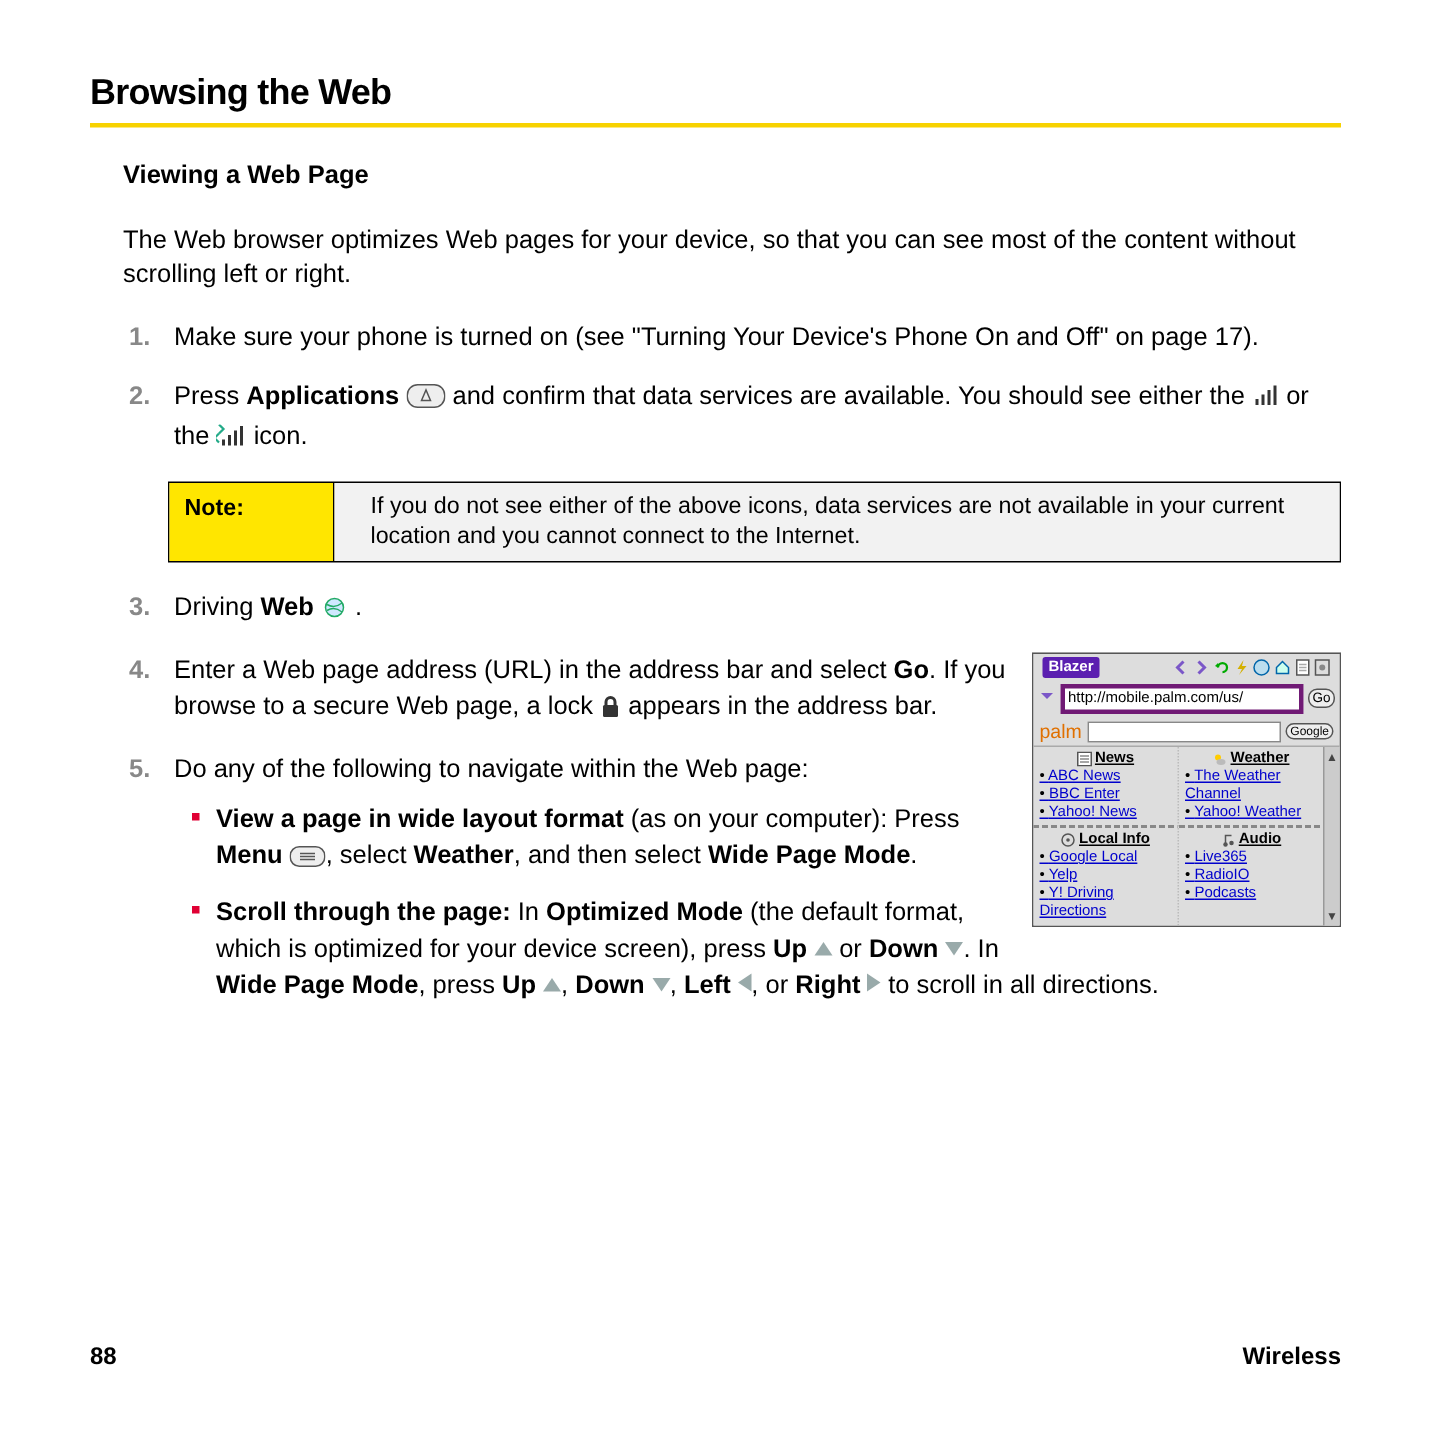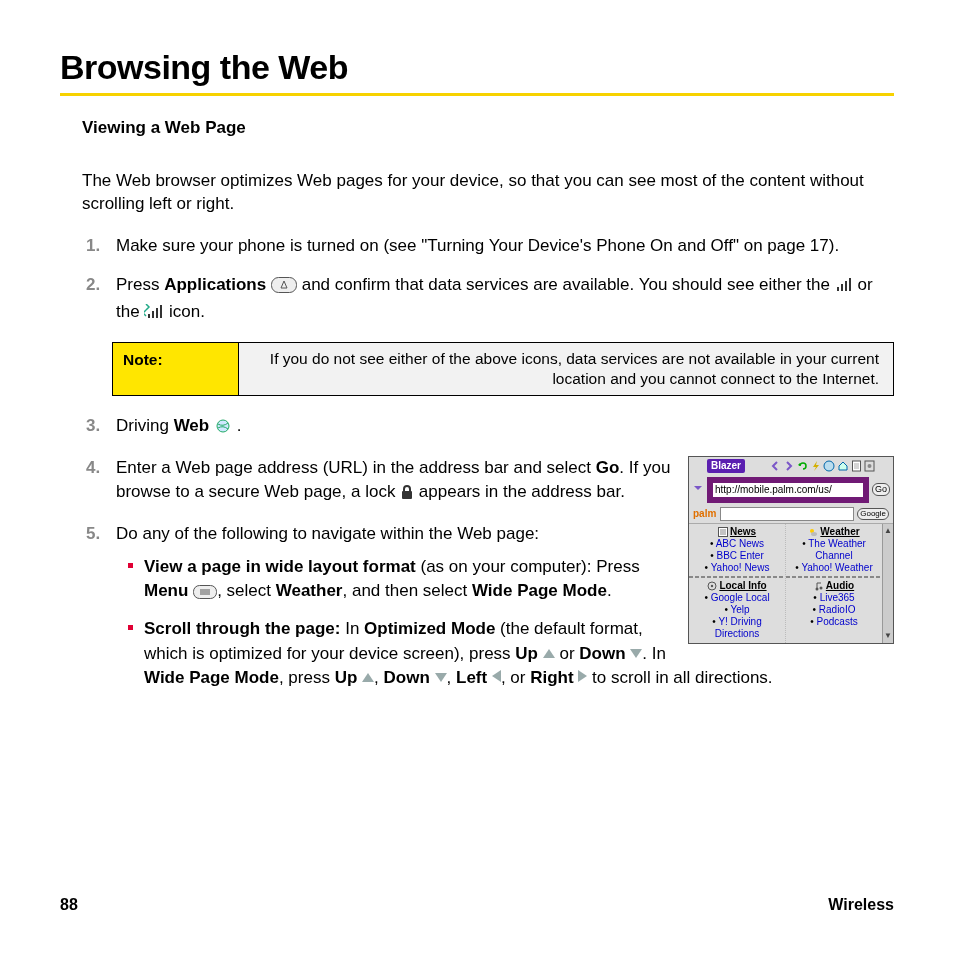--- a/index.html
+++ b/index.html
@@ -9,39 +9,39 @@
     font-size: 17px;
     color: #000;
     width: 954px;
     height: 954px;
     box-sizing: border-box;
     position: relative;
     background: #fff;
   }
 
   h1.page-title {
-    font-size: 34px;
+    font-size: 24px;
     font-weight: 700;
     margin: 0 0 6px 0;
     letter-spacing: -0.5px;
   }
   .yellow-rule {
     height: 3px;
     background: #f7d200;
     margin-bottom: 22px;
   }
 
   .body {
     padding-left: 22px;
   }
 
   .subhead {
     font-weight: 700;
     font-size: 17px;
-    margin-bottom: 32px;
+    margin-bottom: 22px;
   }
 
   .intro {
     margin-bottom: 18px;
     line-height: 1.35;
   }
 
   ol.steps {
     list-style: none;
     padding-left: 34px;
@@ -70,30 +70,29 @@
   .note-box {
     display: flex;
     border: 1px solid #000;
     margin: 14px 0 18px -4px;
     font-size: 15.5px;
   }
   .note-label {
     background: #ffe600;
     font-weight: 700;
     padding: 6px 10px;
-    width: 126px;
+    width: 110px;
     box-sizing: border-box;
     border-right: 1px solid #000;
   }
   .note-text {
     background: #f2f2f2;
-    padding: 6px 14px;
+    padding: 6px 24px;
     flex: 1;
     line-height: 1.3;
-    text-align: right;
   }
 
   ul.sub {
     list-style: none;
     padding-left: 28px;
     margin: 8px 0 0 0;
   }
   ul.sub > li {
     position: relative;
     margin-bottom: 10px;
@@ -125,61 +124,61 @@
     float: right;
     width: 204px;
     margin: 0 0 8px 12px;
     border: 1px solid #555;
     background: #ddd;
     font-size: 10px;
     line-height: 1.2;
   }
   .dev-toolbar {
     display:flex; align-items:center; gap:2px;
-    padding:2px 18px;
+    padding:2px 6px;
     background:#ddd;
   }
   .blazer-chip {
     background:#5b1fb0; color:#fff; font-weight:700;
     font-size:10px; padding:1px 4px; border-radius:2px;
   }
   .dev-toolbar svg { display:block; }
   .dev-addr {
     display:flex; align-items:center; gap:3px;
     padding:2px 3px; background:#ddd;
   }
   .dev-addr .urlfield {
-    flex:1; background:#fff; border:6px solid #701a75; padding:1px 2px;
+    flex:1; background:#fff; border:3px solid #701a75; padding:1px 2px;
     font-size:10px; overflow:hidden; white-space:nowrap;
   }
   .dev-addr .go {
     border:1px solid #555; background:#eee; font-size:9px;
     padding:0 2px; border-radius:6px;
   }
   .dev-row2 {
     display:flex; align-items:center; gap:4px;
     padding:2px 4px; background:#ddd;
   }
-  .palm-logo { color:#e07000; font-weight:700; font-size:10px; }
+  .palm-logo { color:#e07000; font-weight:400; font-size:13px; }
   .google-box {
     display:flex; align-items:center; flex:1;
   }
   .google-box .field { flex:1; height:12px; background:#fff; border:1px solid #888; margin-right:3px; }
   .google-box .btn { border:1px solid #555; background:#eee; font-size:8px; padding:0 2px; border-radius:6px; }
 
   .dev-content {
     display:flex; background:#ddd;
     border-top:1px solid #aaa;
   }
   .dev-col {
     flex:1; padding:2px 4px 3px 4px;
   }
   .dev-col + .dev-col { border-left:1px dotted #bbb; }
   .dev-hd { font-weight:700; text-decoration:underline; color:#000; font-size:10px; display:flex; align-items:center; gap:2px;justify-content:center; }
-  .dev-item { color:#0000cc; font-size:10px;text-align:center; }
+  .dev-item { color:#0000cc; text-decoration:underline; font-size:10px; }
   .dev-item::before { content:"• "; color:#000; text-decoration:none; }
   .dev-rule { height:2px; background:repeating-linear-gradient(90deg,#888 0 4px,transparent 4px 6px); margin:2px -4px; }
 
   .dev-scroll {
     width:10px; background:#ccc; border-left:1px solid #999;
     display:flex; flex-direction:column; justify-content:space-between; align-items:center;
     padding:2px 0;
   }
   .dev-scroll .arrow { font-size:8px; color:#444; }
 

